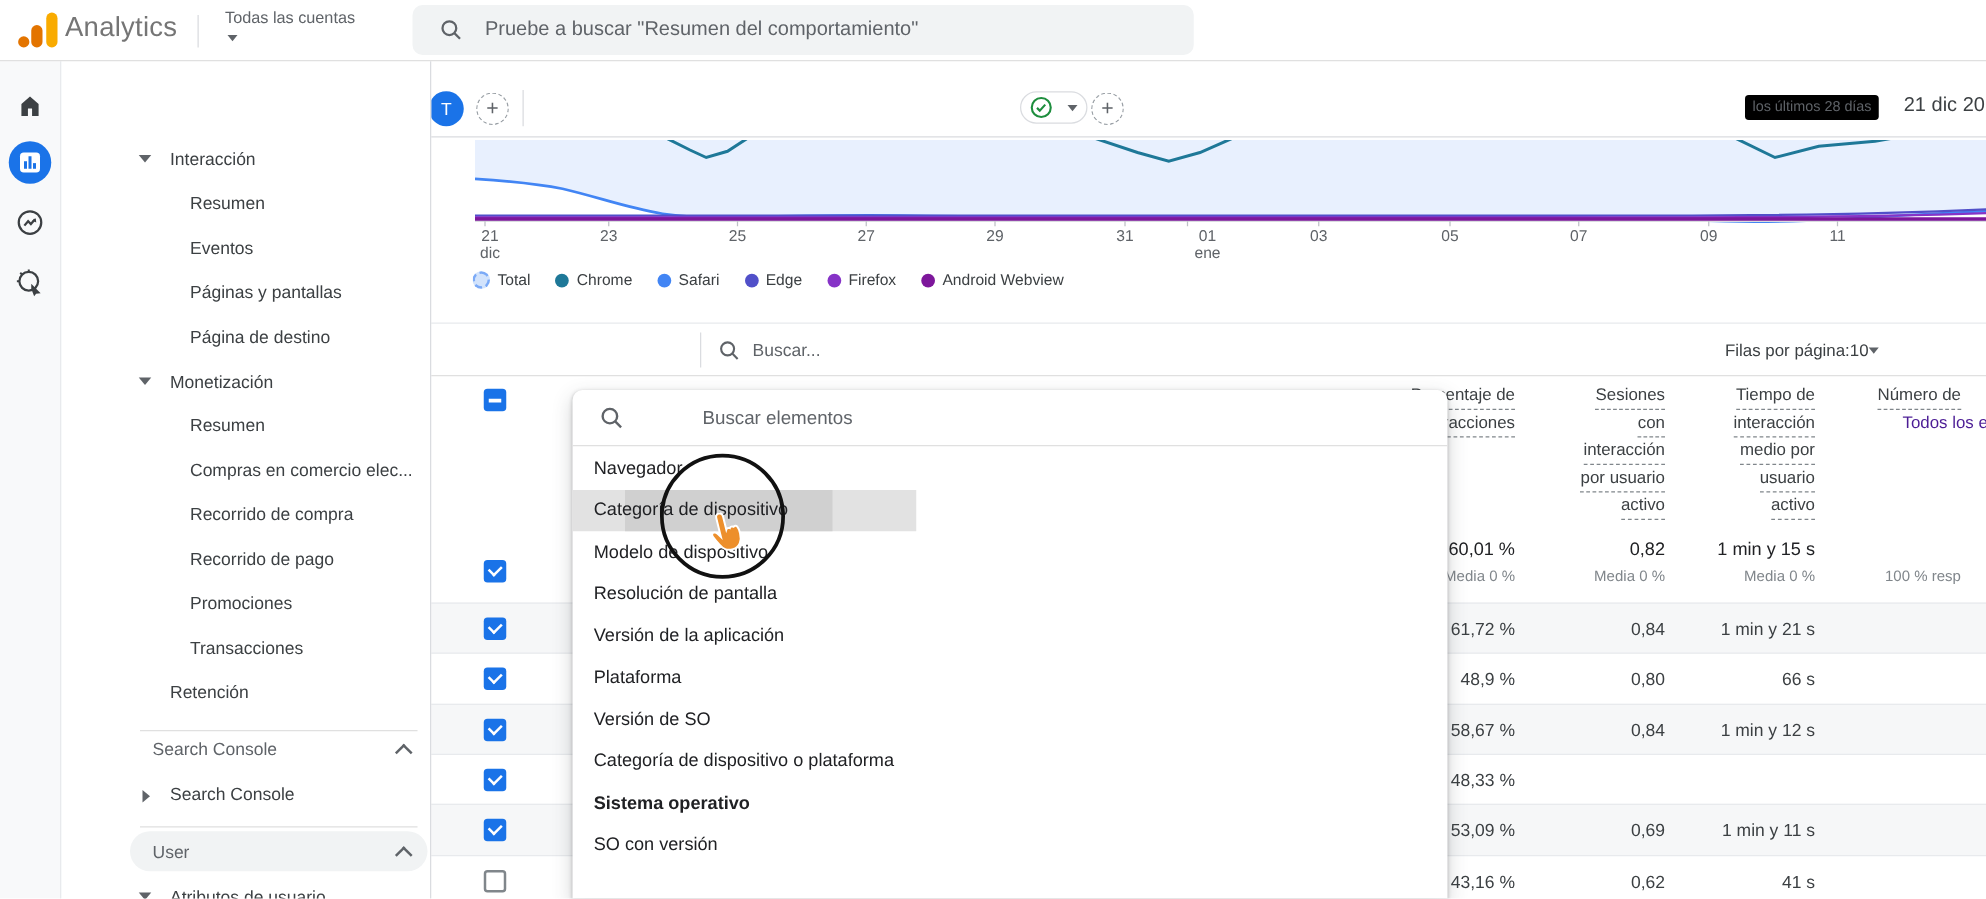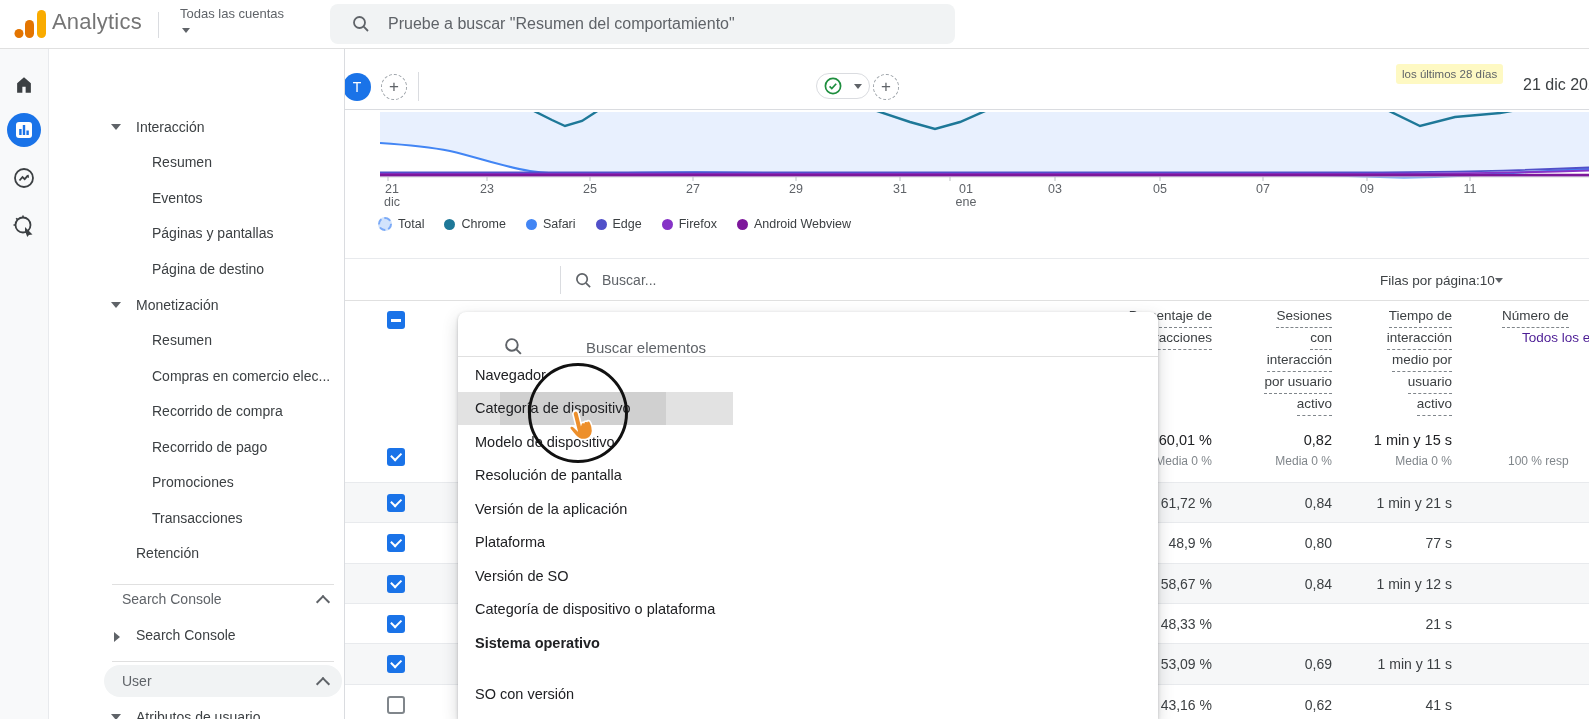--- a/index.html
+++ b/index.html
@@ -35,21 +35,21 @@
   .report-hdr-border{left:344px;top:109px;width:1245px;height:1px;background:#dadce0;}
   .avatar{left:343px;top:73px;width:28px;height:28px;border-radius:50%;background:#1a73e8;color:#fff;
           font-size:14px;display:flex;align-items:center;justify-content:center;}
   .dash-plus{width:26px;height:26px;border:1.6px dashed #9aa0a6;border-radius:50%;color:#5f6368;
              font-size:17px;display:flex;align-items:center;justify-content:center;box-sizing:border-box;}
   .hdr-divider{left:418px;top:72px;width:1px;height:29px;background:#dadce0;}
   .report-title{left:452px;top:72px;font-size:22px;color:#202124;border-bottom:2px dashed #80868b;padding-bottom:6px;white-space:nowrap;}
   .check-pill{left:816px;top:73px;width:54px;height:26px;border:1px solid #dadce0;border-radius:14px;
               display:flex;align-items:center;justify-content:space-between;padding:0 7px;box-sizing:border-box;}
   .caret-down{width:0;height:0;border-left:4.5px solid transparent;border-right:4.5px solid transparent;border-top:5px solid #5f6368;}
-  .date-chip{left:1396px;top:64px;height:20px;line-height:20px;background:#fef9c3;border-radius:3px;
+  .date-chip{left:1396px;top:76px;height:20px;line-height:20px;background:#000000;border-radius:3px;
              padding:0 6px;font-size:11.5px;color:#5f6368;white-space:nowrap;}
   .date-text{left:1523px;top:76px;font-size:16px;color:#3c4043;white-space:nowrap;}
   
   .x-lbl{position:absolute;top:183px;transform:translateX(-50%);font-size:12.5px;color:#5f6368;text-align:center;line-height:13px;}
   .legend{left:378px;top:217px;display:flex;align-items:center;gap:20px;font-size:12.5px;color:#3c4043;}
   .leg-item{display:flex;align-items:center;gap:6px;}
   .leg-dot{width:11px;height:11px;border-radius:50%;}
   .leg-dot.total{width:10px;height:10px;border:2px dashed #7baaf7;background:#d2e3fc;box-sizing:content-box;}
   
   .tbl-topline{left:344px;top:258px;width:1245px;height:1px;background:#e8eaed;}
@@ -73,21 +73,21 @@
   .tot-val{position:absolute;top:430px;height:20px;line-height:20px;font-size:14.5px;font-weight:500;color:#202124;text-align:right;}
   .tot-med{position:absolute;top:454px;height:14px;line-height:14px;font-size:12px;color:#80868b;text-align:right;}
   .trow{position:absolute;left:344px;width:1245px;height:40px;border-top:1px solid #e8eaed;}
   .trow.alt{background:#f6f7f8;}
   .trow .num{position:absolute;left:400px;width:42px;text-align:right;line-height:40px;font-size:14px;color:#3c4043;}
   .cell{position:absolute;line-height:40px;font-size:14px;color:#3c4043;text-align:right;}
   .c-pct{left:1032px;width:180px;} .c-ses{left:1192px;width:140px;} .c-time{left:1312px;width:140px;}
   
   .dropdown{left:458px;top:312px;width:700px;height:407px;background:#fff;border-radius:8px 8px 0 0;z-index:7;
             box-shadow:0 1px 3px rgba(60,64,67,.3),0 6px 16px rgba(60,64,67,.22);}
-  .dd-search{position:absolute;left:0;top:0;width:100%;height:44px;display:flex;align-items:flex-end;margin-left:24px;}
+  .dd-search{position:absolute;left:0;top:0;width:100%;height:44px;display:flex;align-items:center;}
   .dd-search .ph{font-size:15px;color:#5f6368;margin-left:63px;}
   .dd-divider{position:absolute;left:0;top:44px;width:100%;height:1px;background:#e0e0e0;}
   .dd-item{position:absolute;left:0;width:100%;height:33px;line-height:33px;font-size:14.5px;color:#202124;}
   .dd-item .t{margin-left:17px;}
   .dd-hl{position:absolute;left:0;top:80px;width:275px;height:33px;background:#e2e2e2;}
   .dd-hl-inner{position:absolute;left:42px;top:80px;width:166px;height:33px;background:#d0d0d0;}
   .cursor-ring{left:528px;top:363px;width:94px;height:94px;border:3.5px solid #111;border-radius:50%;z-index:8;}
   .hand{left:566px;top:408px;z-index:9;transform:rotate(-14deg);}
 </style>
 </head>
@@ -373,34 +373,33 @@
     <div class="num">1</div>
     <div class="cell c-pct" style="left:688px;">61,72 %</div>
     <div class="cell c-ses" style="left:848px;">0,84</div>
     <div class="cell c-time" style="left:968px;">1 min y 21 s</div>
   </div>
   <div class="trow" style="top:522px;">
     <div class="abs cb on check" style="left:43px;top:11px;"></div>
     <div class="num">2</div>
     <div class="cell c-pct" style="left:688px;">48,9 %</div>
     <div class="cell c-ses" style="left:848px;">0,80</div>
-    <div class="cell c-time" style="left:968px;">77 s</div>
+    <div class="cell c-time" style="left:968px;">66 s</div>
   </div>
   <div class="trow alt" style="top:563px;">
     <div class="abs cb on check" style="left:43px;top:11px;"></div>
     <div class="num">3</div>
     <div class="cell c-pct" style="left:688px;">58,67 %</div>
     <div class="cell c-ses" style="left:848px;">0,84</div>
     <div class="cell c-time" style="left:968px;">1 min y 12 s</div>
   </div>
   <div class="trow" style="top:603px;">
     <div class="abs cb on check" style="left:43px;top:11px;"></div>
     <div class="num">4</div>
     <div class="cell c-pct" style="left:688px;">48,33 %</div>
-    <div class="cell c-time" style="left:968px;">21 s</div>
   </div>
   <div class="trow alt" style="top:643px;">
     <div class="abs cb on check" style="left:43px;top:11px;"></div>
     <div class="num">5</div>
     <div class="cell c-pct" style="left:688px;">53,09 %</div>
     <div class="cell c-ses" style="left:848px;">0,69</div>
     <div class="cell c-time" style="left:968px;">1 min y 11 s</div>
   </div>
   <div class="trow" style="top:684px;">
     <div class="abs cb off" style="left:43px;top:11px;"></div>
@@ -423,21 +422,21 @@
     <div class="dd-hl-inner"></div>
     <div class="dd-item" style="top:47px;"><span class="t">Navegador</span></div>
     <div class="dd-item" style="top:80px;"><span class="t">Categoría de dispositivo</span></div>
     <div class="dd-item" style="top:114px;"><span class="t">Modelo de dispositivo</span></div>
     <div class="dd-item" style="top:181px;"><span class="t">Versión de la aplicación</span></div>
     <div class="dd-item" style="top:147px;"><span class="t">Resolución de pantalla</span></div>
     <div class="dd-item" style="top:214px;"><span class="t">Plataforma</span></div>
     <div class="dd-item" style="top:248px;"><span class="t">Versión de SO</span></div>
     <div class="dd-item" style="top:281px;"><span class="t">Categoría de dispositivo o plataforma</span></div>
     <div class="dd-item" style="top:315px;font-weight:bold;"><span class="t">Sistema operativo</span></div>
-    <div class="dd-item" style="top:348px;margin-top:18px;"><span class="t">SO con versión</span></div>
+    <div class="dd-item" style="top:348px;"><span class="t">SO con versión</span></div>
   </div>
 
   <div class="abs cursor-ring"></div>
   <svg class="abs hand" width="30" height="34" viewBox="0 0 24 28">
     <path d="M10,1.5 C11.4,1.5 12.3,2.5 12.3,4 L12.3,13 C12.8,12.2 14,12 14.8,12.6 C15.2,11.8 16.6,11.6 17.4,12.3 C17.9,11.7 19.3,11.8 19.8,12.8 C20.3,13.8 20.5,15.5 20.5,17.5 C20.5,22.5 18,26.5 13.5,26.5 C9,26.5 7.2,24.8 5.5,21.5 C4.3,19.2 3.2,16.8 2.6,15.4 C2,14 2.6,12.9 3.9,12.9 C4.9,12.9 5.6,13.5 6.2,14.5 L7.7,16.8 L7.7,4 C7.7,2.5 8.6,1.5 10,1.5 Z" fill="#ed8f2b" stroke="#fff" stroke-width="1.3"></path>
   </svg>
 
 </div>
 
 </body></html>

